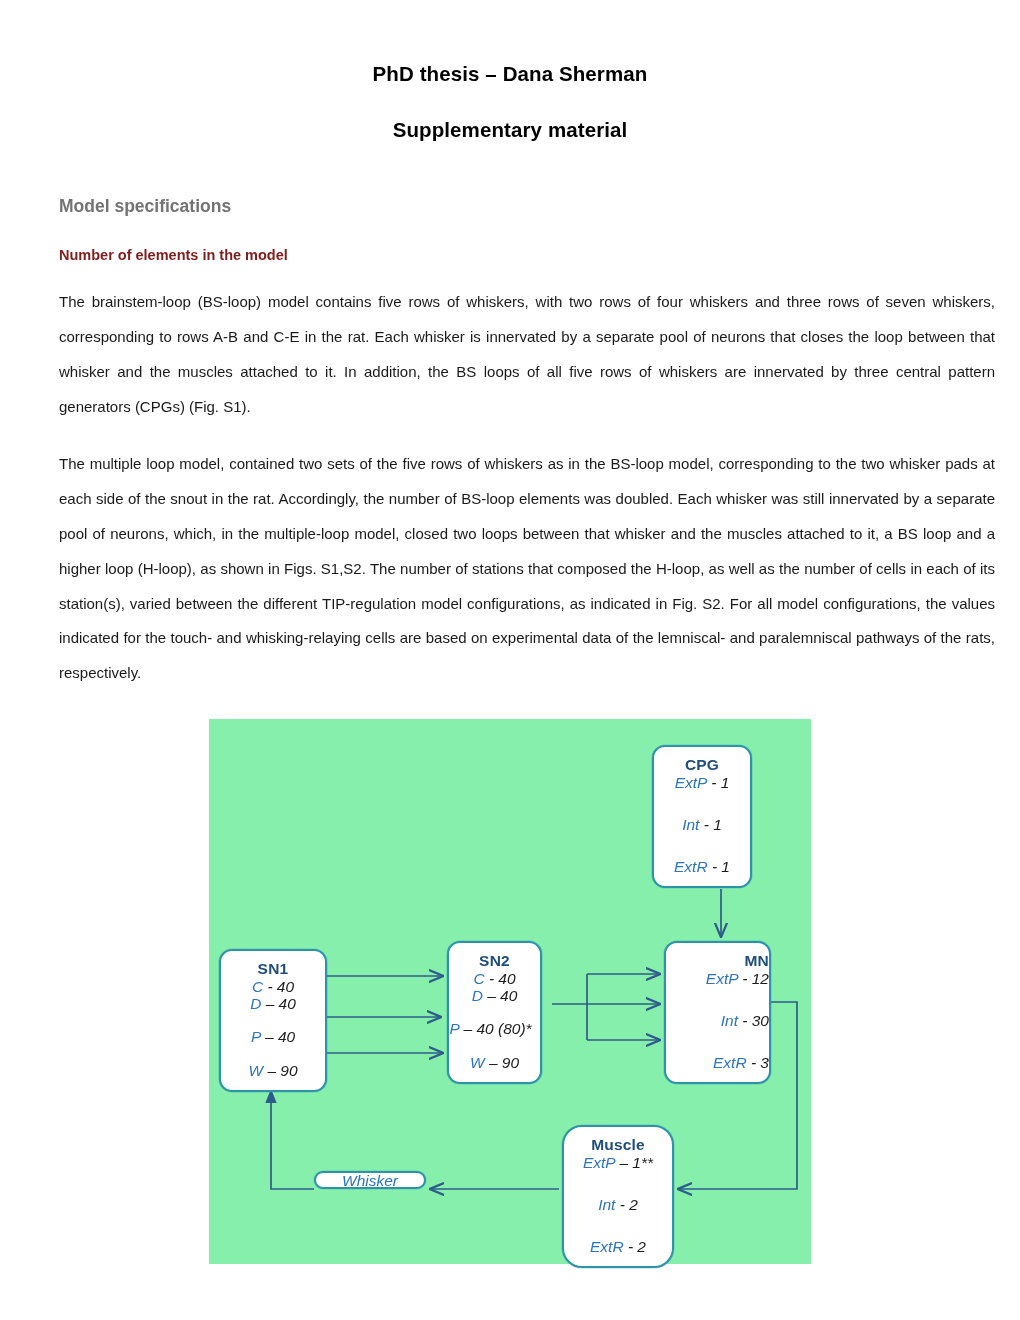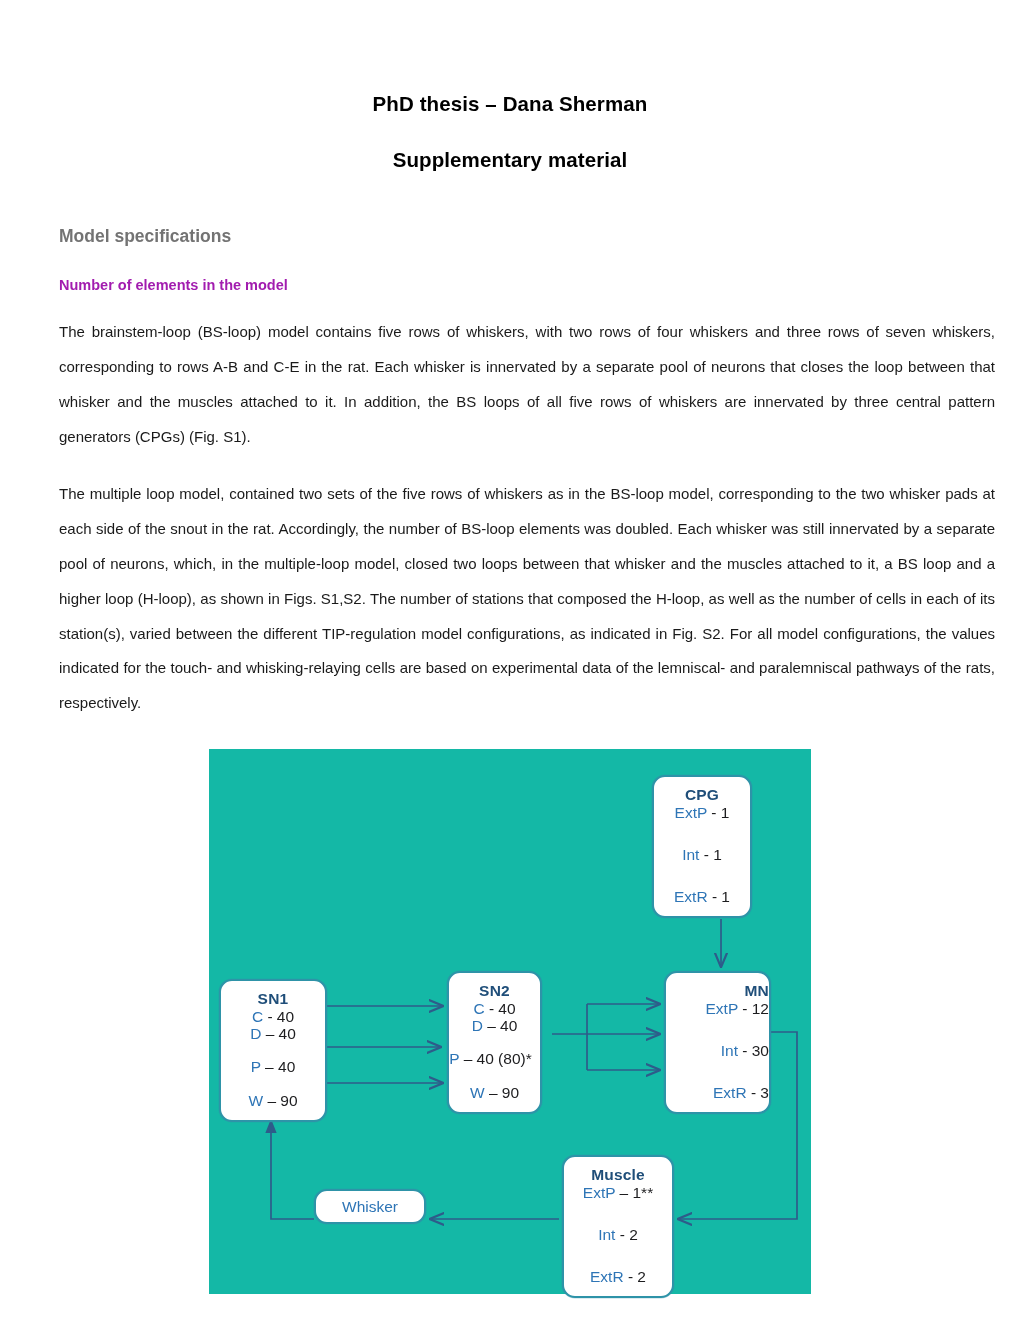--- a/index.html
+++ b/index.html
@@ -21,34 +21,34 @@
   }
 
   
   .doc-title {
     text-align: center;
     font-size: 20.5px;
     font-weight: bold;
     letter-spacing: 0.1px;
     color: #000;
   }
-  .title-1 { margin: 0; padding-top: 92px; }
+  .title-1 { margin: 0; padding-top: 62px; }
   .title-2 { margin: 10px; padding-top: 22px; }
 
   
   .h-blue {
     color: #737373;
     font-size: 17.5px;
     font-weight: bold;
     margin: 0;
     padding-top: 44px;
     padding-left: 59px;
   }
   .h-black {
-    color: #a21caf;
+    color: #7f1d1d;
     font-size: 14.5px;
     font-weight: bold;
     margin: 0;
     padding-top: 30px;
     padding-left: 59px;
   }
 
   
   .para {
     margin: 0;
@@ -65,21 +65,21 @@
   
   .figure-wrap {
     margin-top: 28px;
     display: flex;
     justify-content: center;
   }
   .diagram {
     position: relative;
     width: 602px;
     height: 545px;
-    background: #14b8a6;
+    background: #86efac;
   }
   .diagram svg {
     position: absolute;
     left: 0; top: 0;
     width: 602px;
     height: 545px;
   }
 
   
   .node {
@@ -96,31 +96,32 @@
     font-weight: bold;
     font-size: 15.5px;
     line-height: 1.12;
     letter-spacing: 0.2px;
   }
   .node .row {
     font-size: 15.5px;
     line-height: 1.12;
     color: #17181a;
     white-space: nowrap;
+    font-style: italic;
   }
   .node .row .lbl { color: #2E75B6; }
   .node .row .val { color: #1d1d1f; }
 
   
   #node-cpg   { left: 443px; top: 26px;  width: 100px; height: 143px; }
   #node-sn1   { left: 10px;  top: 230px; width: 108px; height: 143px; }
   #node-sn2   { left: 238px; top: 222px; width: 95px; height: 143px; }
   #node-mn    { left: 455px; top: 222px; width: 107px; height: 143px; text-align: right; }
-  #node-muscle{ left: 353px; top: 406px; width: 112px; height: 143px; }
-  #node-whisker{left: 105px; top: 440px; width: 112px; height: 35px;
+  #node-muscle{ left: 353px; top: 406px; width: 112px; height: 143px; border-radius: 20px; }
+  #node-whisker{left: 105px; top: 452px; width: 112px; height: 18px;
                 display: flex; align-items: center; justify-content: center; }
   #node-whisker .row { font-size: 15.5px; }
 
   .node .stack {
     padding-top: 9px;
     display: flex;
     flex-direction: column;
     height: 100%;
   }
   .node .stack .grp1 { margin-bottom: auto; }

